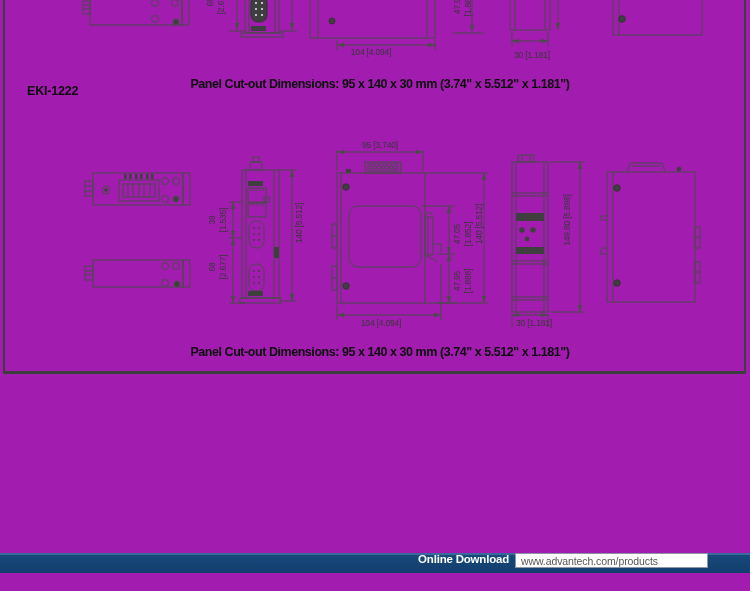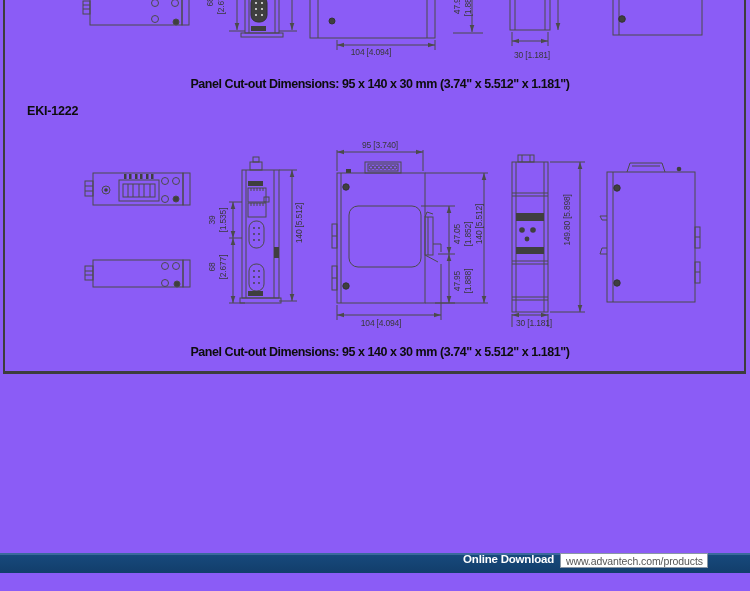--- a/index.html
+++ b/index.html
@@ -1,33 +1,33 @@
 <!DOCTYPE html>
 <html><head>
 <meta charset="utf-8">
 <style>
   html,body{margin:0;padding:0;background:#fff;}
-  .page{position:relative;width:750px;height:591px;background:#8b5cf6;overflow:hidden;
+  .page{position:relative;width:750px;height:591px;background:#a21caf;overflow:hidden;
         font-family:"Liberation Sans",sans-serif;}
   .content-box{position:absolute;left:3px;top:0;width:739px;height:371px;
         border-left:2px solid #3d3d3d;border-right:2px solid #3d3d3d;border-bottom:3px solid #3d3d3d;}
   .drawing{position:absolute;left:0;top:0;}
   .drawing text{stroke:none;fill:#383838;font-size:8.5px;letter-spacing:-0.2px;
         font-family:"Liberation Sans",sans-serif;}
   .caption{position:absolute;left:0;width:750px;text-align:center;font-weight:bold;
         font-size:12.5px;color:#0d0d0d;letter-spacing:-0.45px;white-space:nowrap;}
   .caption.top{top:77px;}
   .caption.bottom{top:345px;}
-  .model-heading{position:absolute;left:22px;top:104px;font-weight:bold;font-size:12.5px;
+  .model-heading{position:absolute;left:22px;top:84px;font-weight:bold;font-size:12.5px;
         color:#0d0d0d;letter-spacing:-0.2px;}
   .footer{position:absolute;left:0;top:553px;width:750px;height:20px;box-sizing:border-box;
         background:linear-gradient(180deg,#3a6a9b 0,#3a6a9b 2px,#17497c 2px,#123e6b 100%);
         display:flex;align-items:flex-start;justify-content:flex-end;padding-right:42px;gap:6px;}
   .footer-label{color:#ffffff;font-weight:bold;font-size:11.5px;letter-spacing:-0.2px;white-space:nowrap;}
-  .footer-urlbox{width:148px;height:15px;box-sizing:border-box;background:#ffffff;
+  .footer-urlbox{width:193px;height:15px;box-sizing:border-box;background:#ffffff;
         border:1px solid #8a97a5;display:flex;align-items:center;padding-left:5px;
         font-size:10.5px;color:#555555;letter-spacing:-0.1px;white-space:nowrap;overflow:hidden;}
 </style>
 </head>
 <body>
 
 <div class="page">
 
   <div class="content-box">
 

